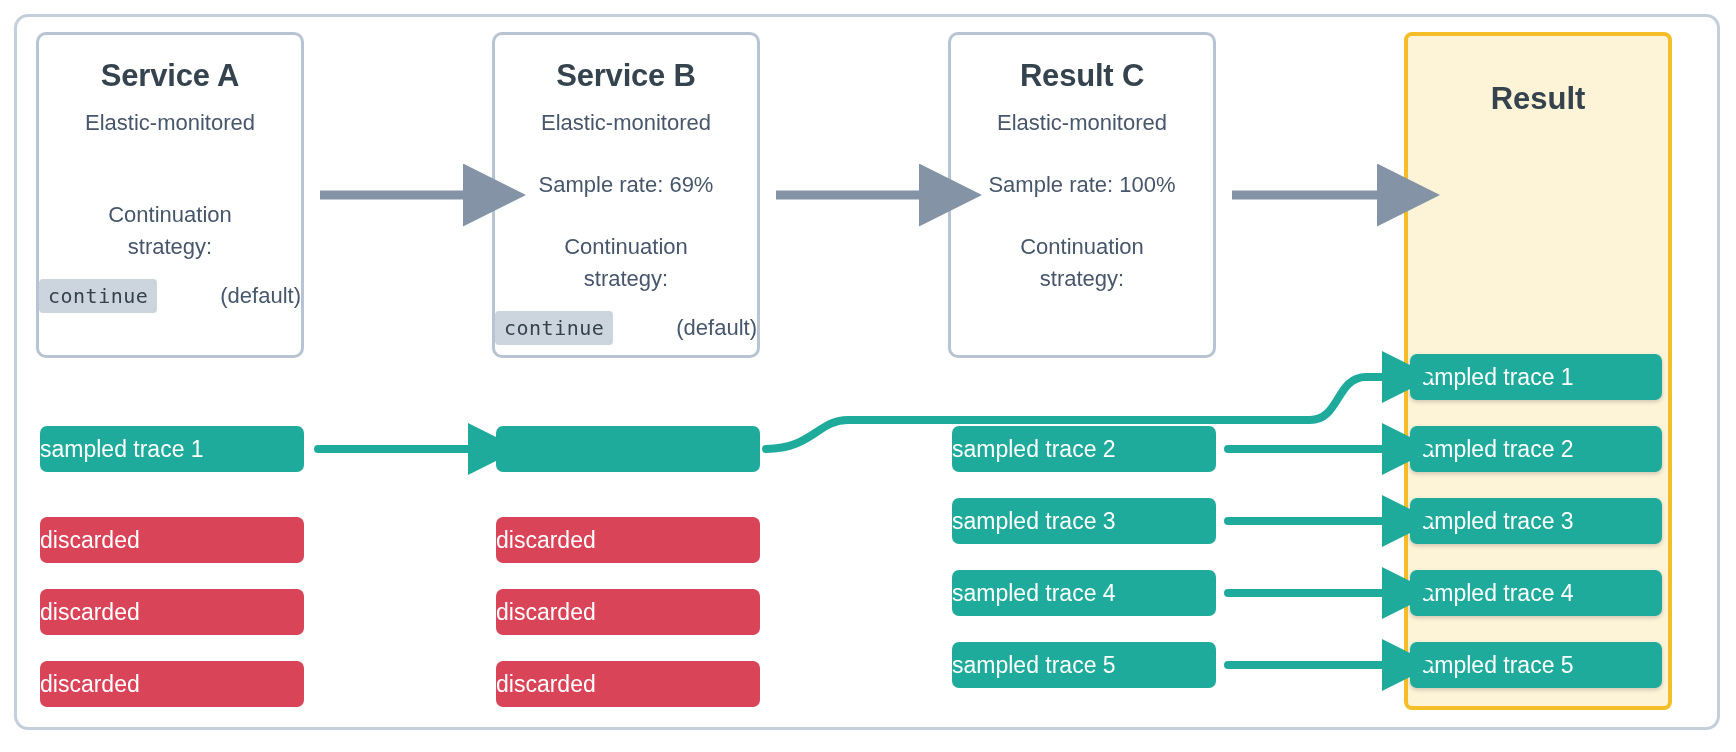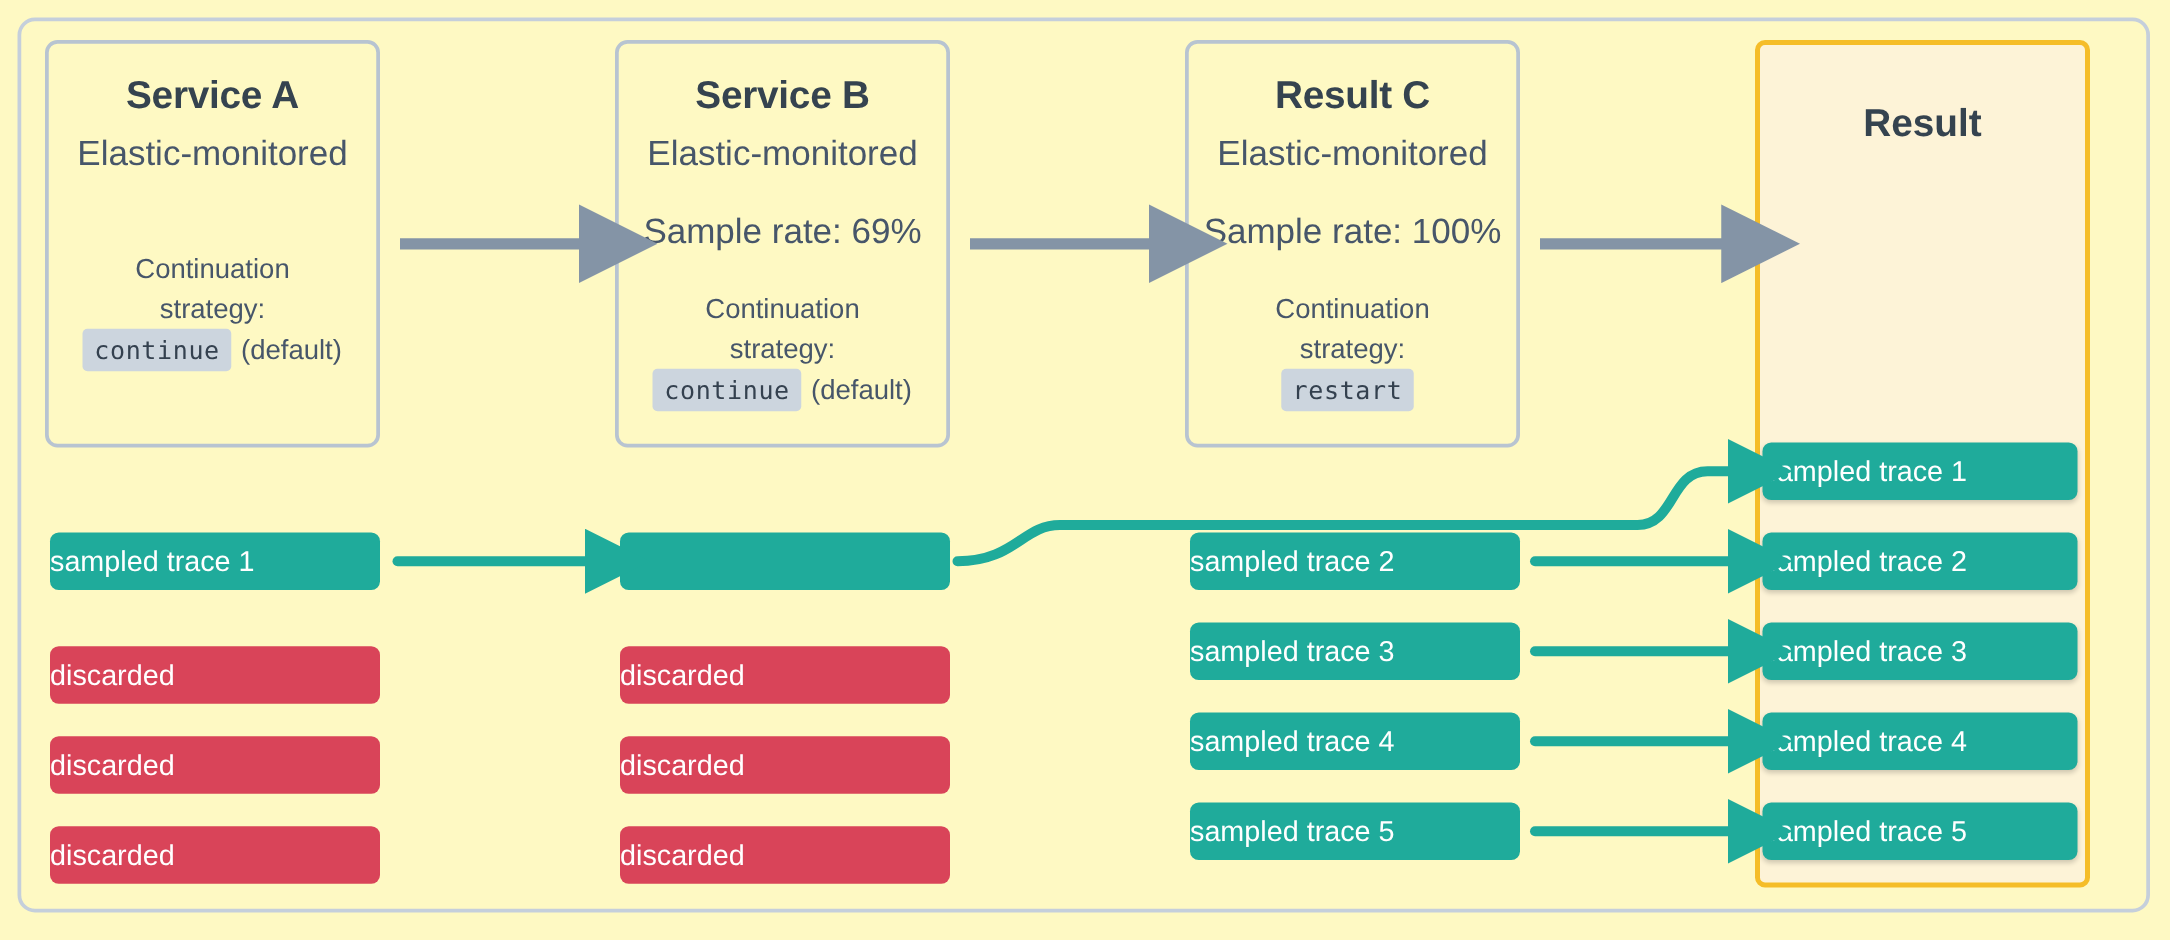--- a/index.html
+++ b/index.html
@@ -11,21 +11,21 @@
     width: 1736px;
     height: 752px;
     font-family: "Liberation Sans", sans-serif;
     overflow: hidden;
   }
 
   #diagram {
     position: relative;
     width: 1736px;
     height: 752px;
-    background: #fef9c3;
+    background: #ffffff;
   }
 
   
   .outer-frame {
     position: absolute;
     left: 14px;
     top: 14px;
     width: 1706px;
     height: 716px;
     box-sizing: border-box;
@@ -52,38 +52,38 @@
 
   .svc-title {
     font-size: 31px;
     font-weight: bold;
     color: #35434f;
     letter-spacing: -0.2px;
     line-height: 38px;
     margin-bottom: 12px;
   }
   .svc-line {
-    font-size: 28px;
+    font-size: 22px;
     color: #47566a;
     line-height: 32px;
   }
   .svc-gap { height: 30px; }
   .svc-strategy {
     font-size: 22px;
     color: #47566a;
     line-height: 32px;
     padding: 0 34px;
   }
   .strategy-row {
-    margin-top: 0;
+    margin-top: 16px;
     font-size: 22px;
     color: #47566a;
     display: flex;
     align-items: center;
-    justify-content: center;
+    justify-content: space-between;
     gap: 8px;
   }
   .code {
     display: inline-block;
     background: #ccd5de;
     color: #34414f;
     font-family: "DejaVu Sans Mono", monospace;
     font-size: 20px;
     line-height: 28px;
     padding: 3px 9px;
@@ -179,24 +179,20 @@
     </div>
   </div>
 
   <div class="service-card svc-c">
     <div class="svc-title">Result C</div>
     <div class="svc-line">Elastic-monitored</div>
     <div class="svc-gap"></div>
     <div class="svc-line">Sample rate: 100%</div>
     <div class="svc-gap"></div>
     <div class="svc-strategy">Continuation strategy:</div>
-    <div class="strategy-row">
-      <span class="code">restart</span>
-      <span></span>
-    </div>
   </div>
 
   <div class="result-card">
     <div class="result-title">Result</div>
   </div>
 
   <div class="pill sampled col-a" style="top:426px;">sampled trace 1</div>
   <div class="pill discarded col-a" style="top:498px;">discarded</div>
   <div class="pill discarded col-a" style="top:570px;">discarded</div>
   <div class="pill discarded col-a" style="top:642px;">discarded</div>

